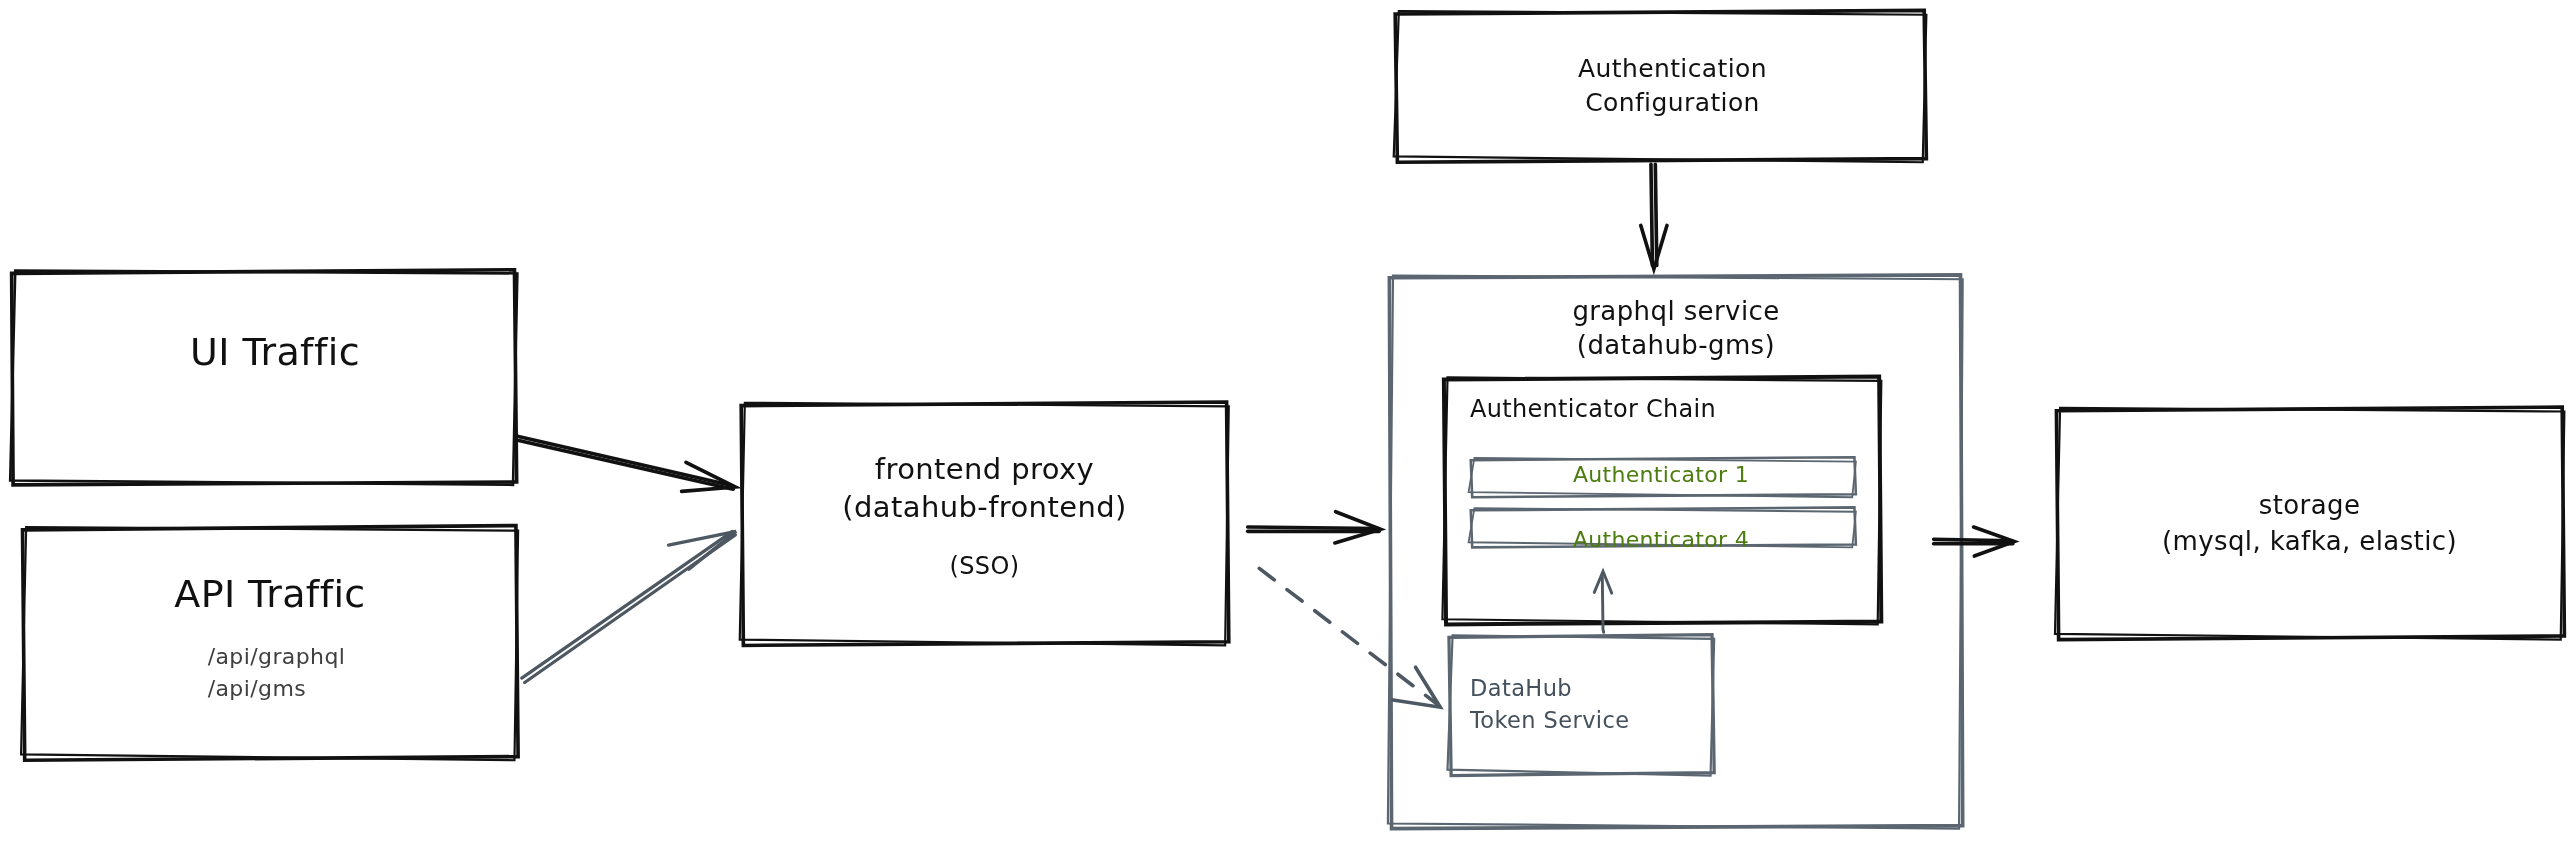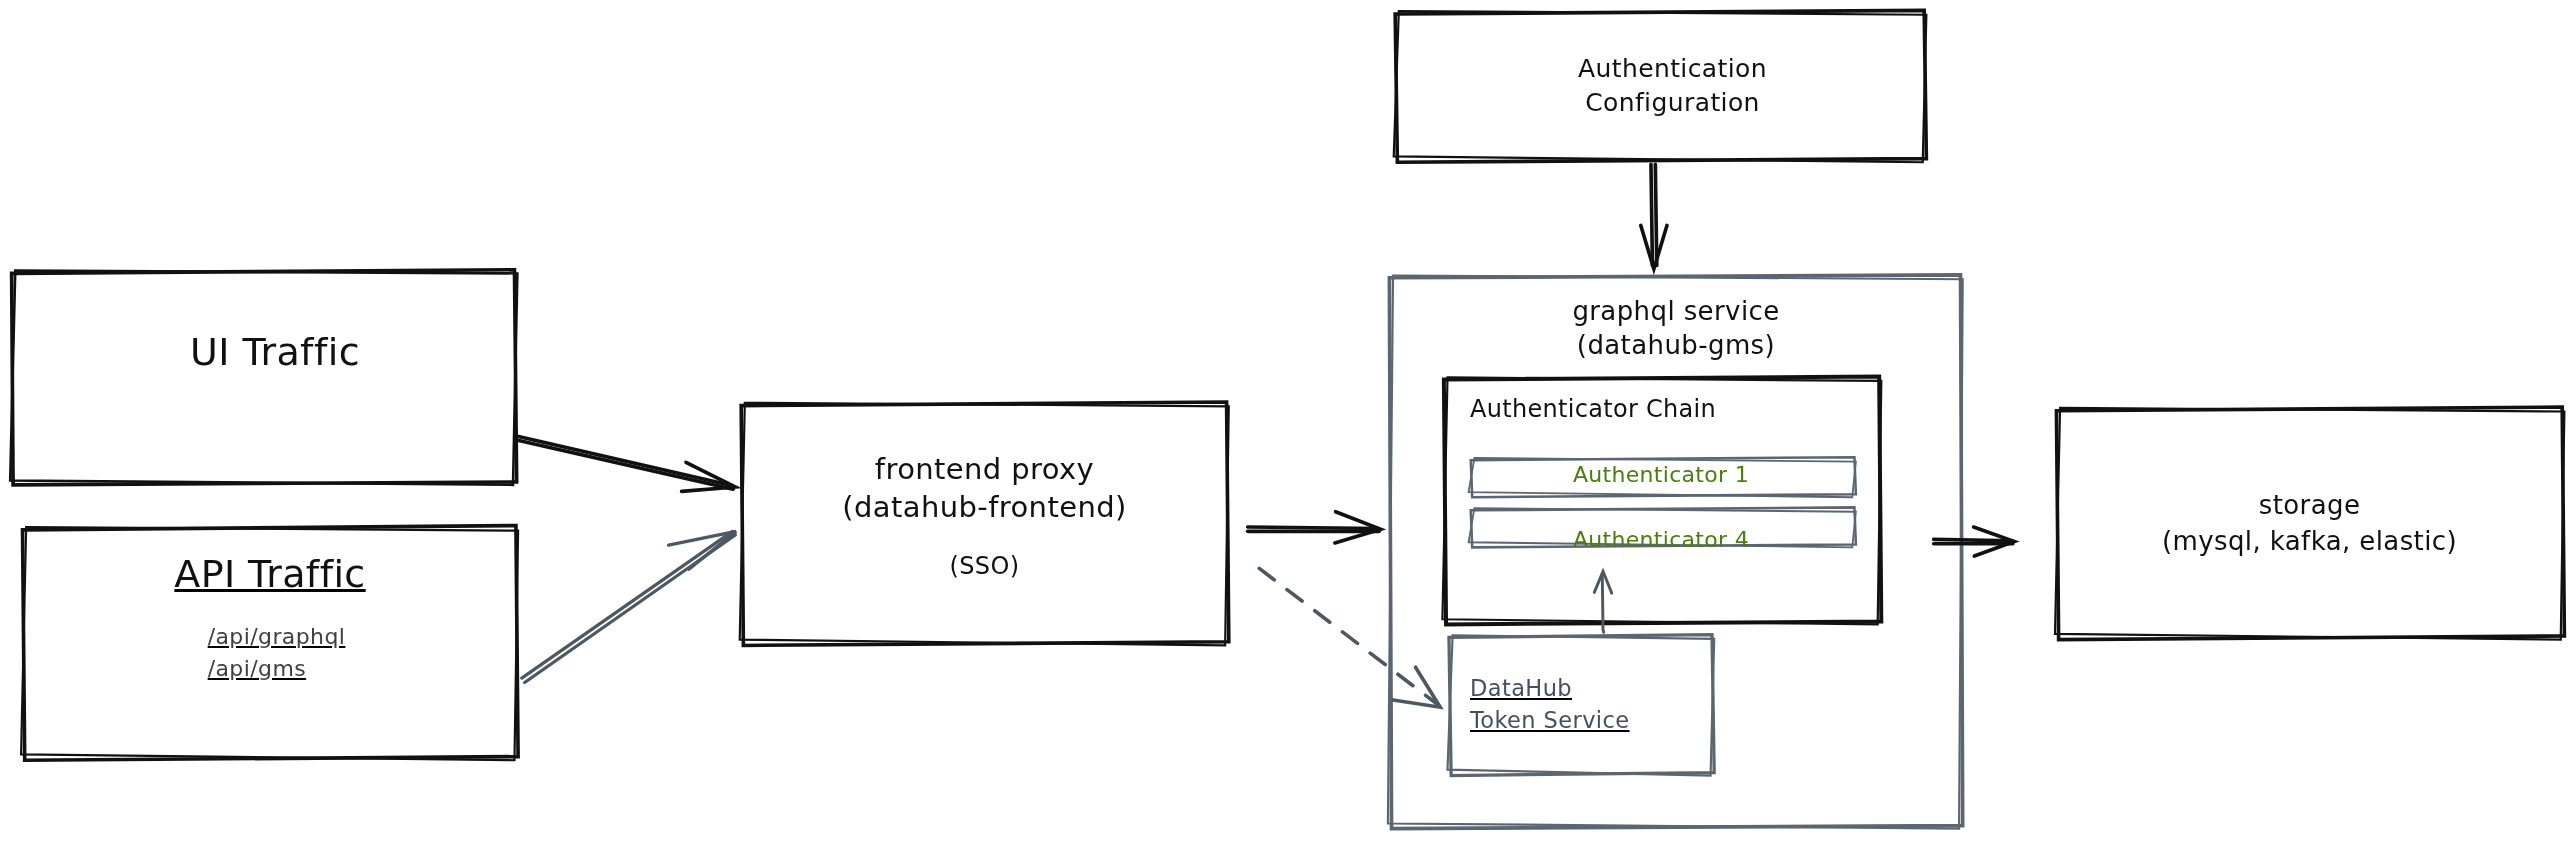--- a/index.html
+++ b/index.html
@@ -43,21 +43,21 @@
     letter-spacing: 0.4px;
     white-space: pre-line;
   }
 
   
   #ui-traffic { left: 22px; top: 270px; width: 506px; height: 164px; }
   #ui-traffic .node-label { font-size: 38px; }
 
   
   #api-traffic { left: 22px; top: 526px; width: 496px; height: 234px;
-                 justify-content: flex-start; padding-top: 24px; text-decoration: underline; }
+                 justify-content: flex-start; padding-top: 44px; }
   #api-traffic .title { font-size: 38px; }
   #api-traffic .paths {
     font-size: 22px;
     color: #404040;
     margin-top: 22px;
     line-height: 1.45;
     text-align: left;
     margin-left: 13px;
   }
 
@@ -103,21 +103,20 @@
   }
 
   
   #token-service {
     position: absolute;
     left: 1448px; top: 634px; width: 256px; height: 141px;
     box-sizing: border-box;
     display: flex; flex-direction: column;
     justify-content: center;
     padding-left: 22px;
-    text-decoration: underline;
   }
   #token-service .node-label {
     font-size: 22.5px; color: #44505c;
     text-align: left; line-height: 1.42;
   }
 
   
   #storage { left: 2055px; top: 407px; width: 509px; height: 233px; }
   #storage .node-label { font-size: 26px; line-height: 1.35; text-align: center; }
 

